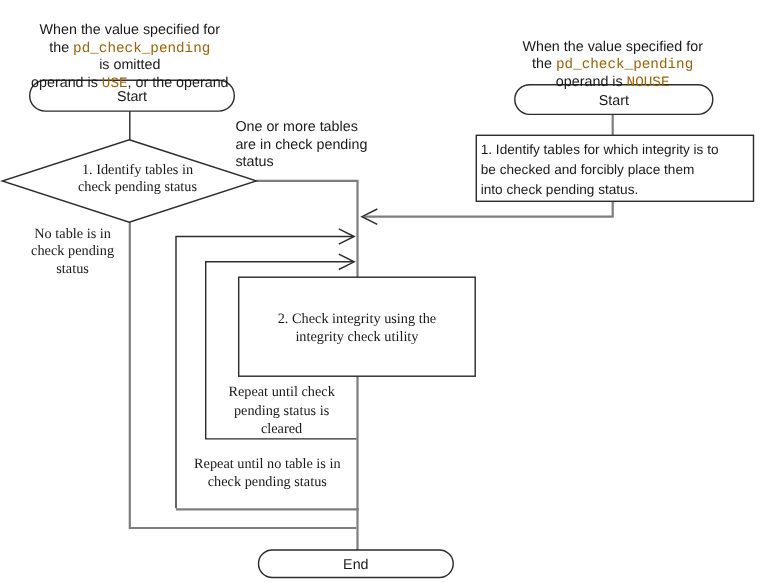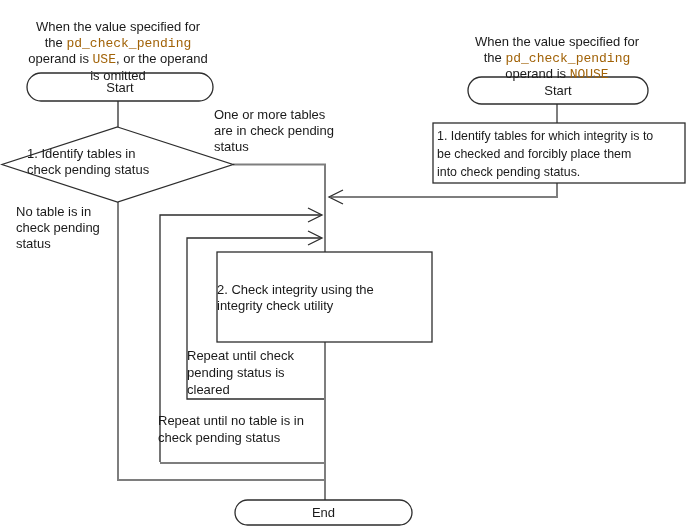--- a/index.html
+++ b/index.html
@@ -11,21 +11,21 @@
   .stage svg{position:absolute;left:0;top:0;}
   .shape{fill:#ffffff;stroke:#2d2d2d;stroke-width:1.3;}
   .c{fill:none;}
   .c.gray{stroke:#7e7e7e;stroke-width:2;}
   .c.dark{stroke:#2d2d2d;stroke-width:1.3;}
   .lbl{position:absolute;white-space:pre-line;line-height:16px;}
   .hdr{position:absolute;text-align:center;line-height:15.5px;margin-top:14px;}
   .hdr .hl{white-space:nowrap;}
   .mono{font-family:"Liberation Mono","DejaVu Sans Mono",monospace;color:#a16207;font-size:13px;}
   .ovl{position:absolute;display:flex;align-items:center;justify-content:center;}
-  .ctr{}
+  .ctr{text-align:center;font-family:Liberation Serif, serif;}
 </style>
 </head>
 <body>
 
 <div class="stage">
 
   <svg width="691" height="529" viewBox="0 0 691 529">
 
     <polyline class="c gray" points="118,202 118,480 324,480"></polyline>
     <polyline class="c gray" points="233,164.5 325,164.5 325,500"></polyline>
@@ -44,22 +44,22 @@
     <rect class="shape" x="235" y="500" width="177" height="25" rx="12.5"></rect>
 
     <polyline class="c dark" points="343,190 329,197 343,204"></polyline>
     <polyline class="c dark" points="308,208 322,215 308,222"></polyline>
     <polyline class="c dark" points="308,231 322,238 308,245"></polyline>
   </svg>
 
   <div class="hdr" style="left:12px;top:5px;width:212px;">
     <div class="hl"><span>When the value specified for</span></div>
     <div class="hl"><span>the </span><span class="mono">pd_check_pending</span></div>
+    <div class="hl"><span>is omitted</span></div>
     <div class="hl"><span>operand is </span><span class="mono">USE</span><span>, or the operand</span></div>
-    <div class="hl"><span>is omitted</span></div>
   </div>
 
   <div class="hdr" style="left:452px;top:20px;width:210px;">
     <div class="hl"><span>When the value specified for</span></div>
     <div class="hl"><span>the </span><span class="mono">pd_check_pending</span></div>
     <div class="hl"><span>operand is </span><span class="mono">NOUSE</span></div>
   </div>
 
   <div class="ovl" style="left:27px;top:73px;width:186px;height:28px;">Start</div>
   <div class="ovl" style="left:468px;top:77px;width:180px;height:27px;">Start</div>

